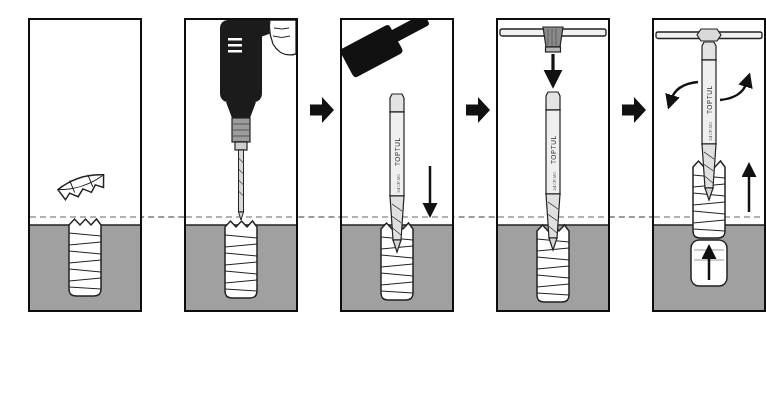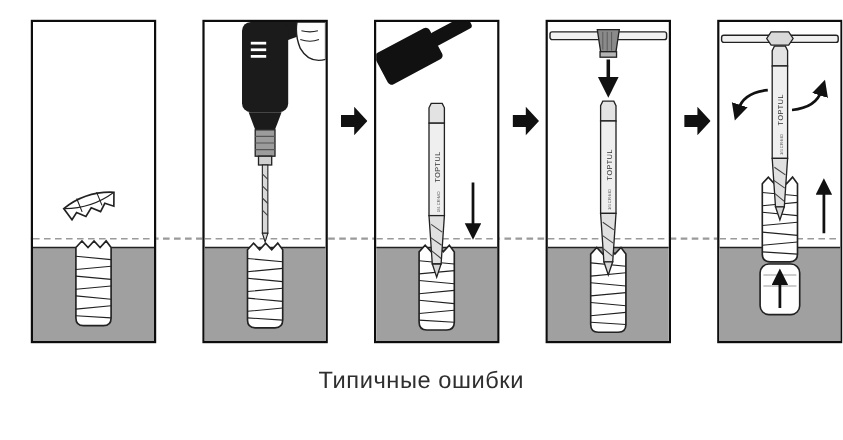--- a/index.html
+++ b/index.html
@@ -182,15 +182,14 @@
           <path d="M44,62 Q22,64 17,80" fill="none" stroke="#111111" stroke-width="2.5" marker-end="url(#ah)"></path>
           <path d="M66,80 Q88,78 93,62" fill="none" stroke="#111111" stroke-width="2.5" marker-end="url(#ah)"></path>
         </g>
         <line x1="95" y1="192" x2="95" y2="152" stroke="#111111" stroke-width="2.5" marker-end="url(#ah)"></line>
         <line x1="55" y1="260" x2="55" y2="234" stroke="#111111" stroke-width="2.5" marker-end="url(#ah)"></line>
       </svg>
     </div>
 
   </div>
 
-  <div class="caption">Типичные ошибки</div>
 
 </div>
 
 </body></html>

